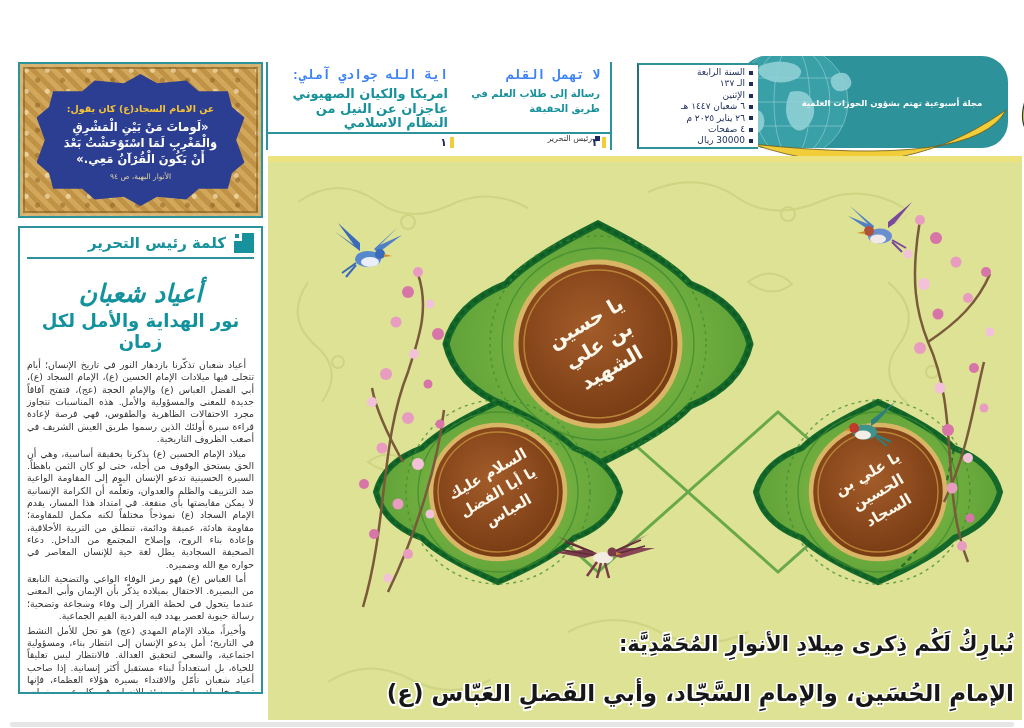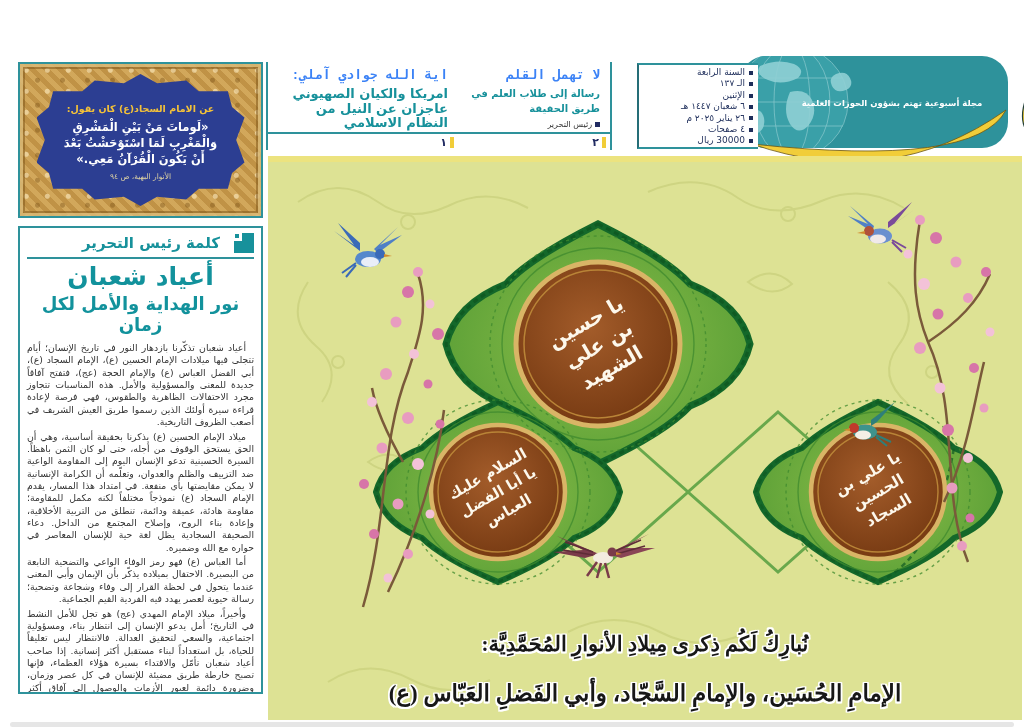--- a/index.html
+++ b/index.html
@@ -16,21 +16,21 @@
   .issue-box ul { list-style:none; }
   .issue-box li { display:flex; align-items:center; font-size:9px; font-weight:normal; color:#1d2d5a; line-height:11.4px; }
   .issue-box li .sq { display:inline-block; width:4px; height:4px; background:#1d2d5a; margin-left:4px; flex:0 0 auto; }
 
   
   .vline { position:absolute; top:62px; height:88px; width:2px; background:#2e929b; }
   .hbox { position:absolute; top:62px; height:90px; background:#fff; }
   .hbox .content { height:72px; border-bottom:2px solid #2e929b; padding:6px 10px 0 6px; }
   .hbox .h-title { color:#3b82f6; font-weight:bold; font-size:13px; line-height:16px;font-family:Liberation Mono, monospace; }
   .hbox .h-sub { color:#17919b; font-weight:bold; font-size:13px; line-height:14.5px; margin-top:3px; }
-  .hbox .h-byline { color:#333; font-size:8px; margin-top:4px; }
+  .hbox .h-byline { color:#333; font-size:8px; margin-top:18px; }
   .hbox .h-byline .sq { display:inline-block; width:5px; height:5px; background:#212b62; margin-left:3px; }
   .hbox .pagerow { height:16px; display:flex; align-items:center; justify-content:flex-end; padding:0 4px; gap:3px; direction:ltr; }
   .hbox .pagerow .num { color:#212b62; font-weight:bold; font-size:11px; }
   .hbox .pagerow .tick { width:4px; height:11px; background:#f1cd39; }
   #hbox-a { left:268px; width:190px; }
   #hbox-b { left:458px; width:152px; }
   .yellow-strip { position:absolute; left:268px; top:156px; width:754px; height:6px; background:#ece37f; }
 
   
   .quote-box { position:absolute; left:18px; top:62px; width:245px; height:156px;
@@ -46,36 +46,36 @@
   .quote-medallion { width:208px; height:132px; background:#2c3e92; color:#fff; text-align:center;
     clip-path:polygon(50% 0%,58% 7%,72% 5%,78% 13%,92% 13%,94% 25%,100% 33%,96% 50%,100% 67%,94% 75%,92% 87%,78% 87%,72% 95%,58% 93%,50% 100%,42% 93%,28% 95%,22% 87%,8% 87%,6% 75%,0% 67%,4% 50%,0% 33%,6% 25%,8% 13%,22% 13%,28% 5%,42% 7%);
     padding:14px 22px 10px; display:flex; flex-direction:column; justify-content:center; gap:5px; }
   .quote-attrib { color:#f4c238; font-weight:bold; font-size:9.5px; }
   .quote-text { color:#fff; font-weight:bold; font-size:11.5px; line-height:16px; }
   .quote-src { color:#dfd3a4; font-size:7.5px; }
 
   
   .edit-col { position:absolute; left:18px; top:226px; width:245px; height:468px;
     border:2px solid #2e929b; background:#fff; padding:0 7px; overflow:hidden; }
-  .edit-head { display:flex; align-items:center; justify-content:flex-start; gap:14px;
+  .edit-head { display:flex; align-items:center; justify-content:flex-start; gap:8px;
     border-bottom:2px solid #2e929b; padding:5px 0 4px; }
   .edit-head-icon { position:relative; width:20px; height:20px; background:#17919b; flex:0 0 auto; }
   .edit-head-icon::before { content:""; position:absolute; left:0; top:0; width:8px; height:8px; background:#fff; }
   .edit-head-icon::after { content:""; position:absolute; left:1px; top:1px; width:4px; height:4px; background:#17919b; }
   .edit-head-label { color:#17919b; font-weight:bold; font-size:15px; }
-  .edit-title { text-align:center; color:#12929c; font-weight:bold; font-size:25px; margin-top:3px; }
+  .edit-title { text-align:center; color:#12929c; font-weight:bold; font-size:25px; margin-top:20px;font-style:italic; }
   .edit-subtitle { text-align:center; color:#12929c; font-weight:bold; font-size:18px; margin:2px 0 7px; }
   .edit-body p { direction:rtl; text-align:justify; font-size:9.3px; line-height:1.33; color:#333;
     text-indent:8px; margin-bottom:2px; }
 
   
   .artwork { position:absolute; left:268px; top:162px; width:754px; height:558px; background:#dde294; overflow:hidden; }
   .artwork svg { position:absolute; left:0; top:0; }
-  .art-caption { position:absolute; left:0; right:0; text-align:center; color:#171717; font-weight:bold;
-    text-shadow:-1.5px -1.5px 0 #fff,1.5px -1.5px 0 #fff,-1.5px 1.5px 0 #fff,1.5px 1.5px 0 #fff,0 -1.5px 0 #fff,0 1.5px 0 #fff,-1.5px 0 0 #fff,1.5px 0 0 #fff;font-family:Liberation Serif, serif; }
+  .art-caption { position:absolute; left:0; right:8px; color:#171717; font-weight:bold;
+    text-shadow:-1.5px -1.5px 0 #fff,1.5px -1.5px 0 #fff,-1.5px 1.5px 0 #fff,1.5px 1.5px 0 #fff,0 -1.5px 0 #fff,0 1.5px 0 #fff,-1.5px 0 0 #fff,1.5px 0 0 #fff; }
   #caption1 { top:470px; font-size:21px; }
   #caption2 { top:503px; font-size:23px;margin-top:15px; }
 
   .page-edge { position:absolute; left:10px; right:10px; bottom:1px; height:5px; border-radius:5px; background:#e6e6e6; }
 </style>
 </head>
 <body>
 
 <div id="page">
 

